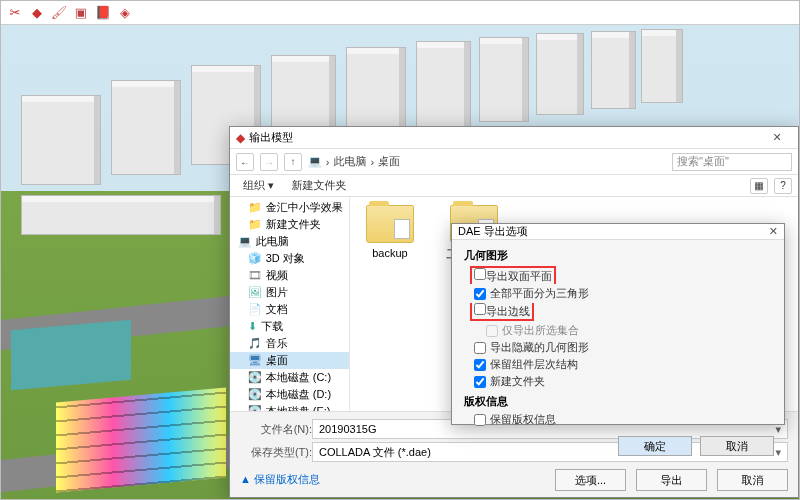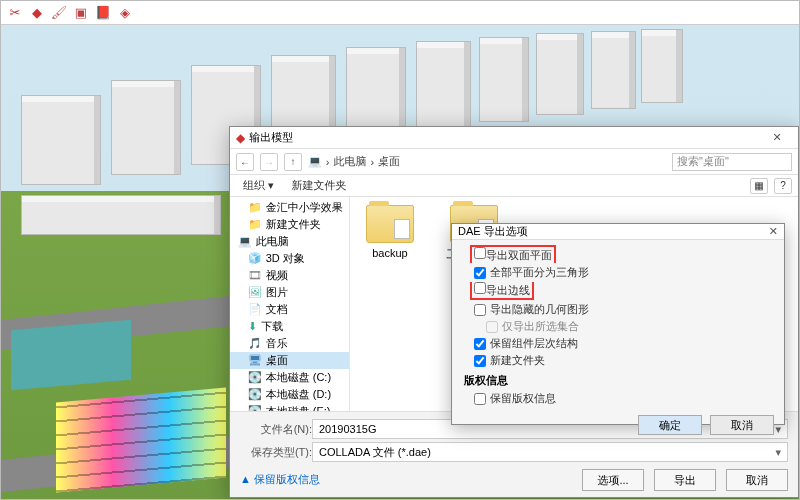--- a/index.html
+++ b/index.html
@@ -44,33 +44,33 @@
 .file .lbl { margin-top: 4px; text-align: center; }
 
 .dlg-bottom { border-top: 1px solid #e0e0e0; background: #f3f3f3; padding: 4px 10px; }
 .formrow { display: flex; align-items: center; margin: 3px 0; }
 .formrow label { width: 72px; text-align: right; color: #555; }
 .formrow .field { flex: 1; height: 20px; border: 1px solid #ccc; background: #fff; padding: 0 6px; display: flex; align-items: center; justify-content: space-between; }
 .formrow .field .dd { color: #666; }
 
 .collapse-link { color: #06c; cursor: pointer; padding: 2px 0; }
 .dlg-btnrow { display: flex; gap: 10px; justify-content: flex-end; padding: 4px 0 2px; }
-.dlg-btnrow .btn { width: 62px; height: 22px; border: 1px solid #aaa; background: #f7f7f7; display: flex; align-items: center; justify-content: center; cursor: pointer; }
+.dlg-btnrow .btn { width: 71px; height: 22px; border: 1px solid #aaa; background: #f7f7f7; display: flex; align-items: center; justify-content: center; cursor: pointer; }
 
 .dlg-options { position: absolute; left: 450px; top: 222px; width: 334px; height: 202px; background: #f5f5f5; border: 1px solid #888; box-shadow: 0 4px 18px rgba(0,0,0,.3); display: flex; flex-direction: column; }
 .dlg-options .opt-title { height: 22px; display: flex; align-items: center; padding: 0 6px; background: #fff; border-bottom: 1px solid #ddd; }
 .dlg-options .opt-title .x { margin-left: auto; cursor: pointer; color: #555; }
 .opt-body { padding: 4px 12px; flex: 1; }
 .grp { font-weight: bold; margin: 4px 0 2px; }
 .chk { display: flex; align-items: center; gap: 4px; padding: 1px 0 1px 10px; color: #333; }
 .chk.indent { padding-left: 22px; color: #888; }
 .chk input { width: 12px; height: 12px; }
 .redbox { border: 2px solid #e33; padding: 0 2px; margin-left: -4px; }
 .opt-btns { display: flex; gap: 8px; justify-content: flex-end; padding: 4px 10px 6px; }
-.opt-btns .btn { width: 64px; height: 20px; border: 1px solid #aaa; background: #eaeaea; display: flex; align-items: center; justify-content: center; cursor: pointer; }
+.opt-btns .btn { width: 74px; height: 20px; border: 1px solid #aaa; background: #eaeaea; display: flex; align-items: center; justify-content: center; cursor: pointer; }
 .opt-btns .btn.primary { background: #d6e8f7; }
 </style>
 </head>
 <body>
 
 <div class="toolbar">
   <span class="tb-icon" style="color:#c33">✂</span>
   <span class="tb-icon" style="color:#c33">◆</span>
   <span class="tb-icon" style="color:#c66">🖌</span>
   <span class="tb-icon" style="color:#b44">▣</span>
@@ -218,39 +218,40 @@
     </div>
   </div>
 </div>
 
 <div class="dlg-options">
   <div class="opt-title">
     <span>DAE 导出选项</span>
     <span class="x">✕</span>
   </div>
   <div class="opt-body" id="optbody">
+      <div class="grp">几何图形</div>
       <label class="chk">
         <span class="redbox" style="border-bottom: none;"><input type="checkbox" style=""><span>导出双面平面</span></span>
       </label>
       <label class="chk">
         <input type="checkbox" checked="" style="">
         <span>全部平面分为三角形</span>
       </label>
       <label class="chk">
         <span class="redbox" style="border-top: none;"><input type="checkbox" style=""><span>导出边线</span></span>
-      </label>
-      <label class="chk">
-        <input type="checkbox" style="">
-        <span>导出隐藏的几何图形</span>
       </label>
       <label class="chk indent">
         <input type="checkbox" disabled="" style="">
         <span>仅导出所选集合</span>
       </label>
       <label class="chk">
+        <input type="checkbox" style="">
+        <span>导出隐藏的几何图形</span>
+      </label>
+      <label class="chk">
         <input type="checkbox" checked="" style="">
         <span>保留组件层次结构</span>
       </label>
       <label class="chk">
         <input type="checkbox" checked="" style="">
         <span>新建文件夹</span>
       </label>
       <div class="grp">版权信息</div>
       <label class="chk">
         <input type="checkbox" style="">

